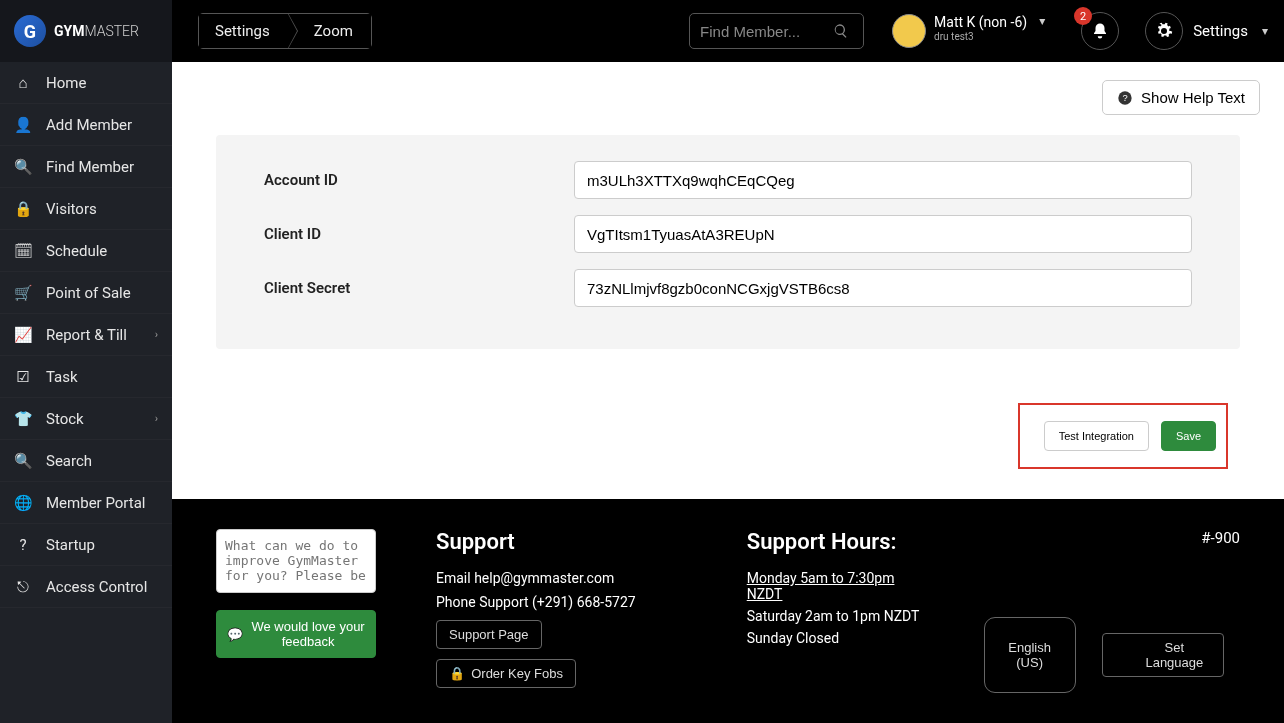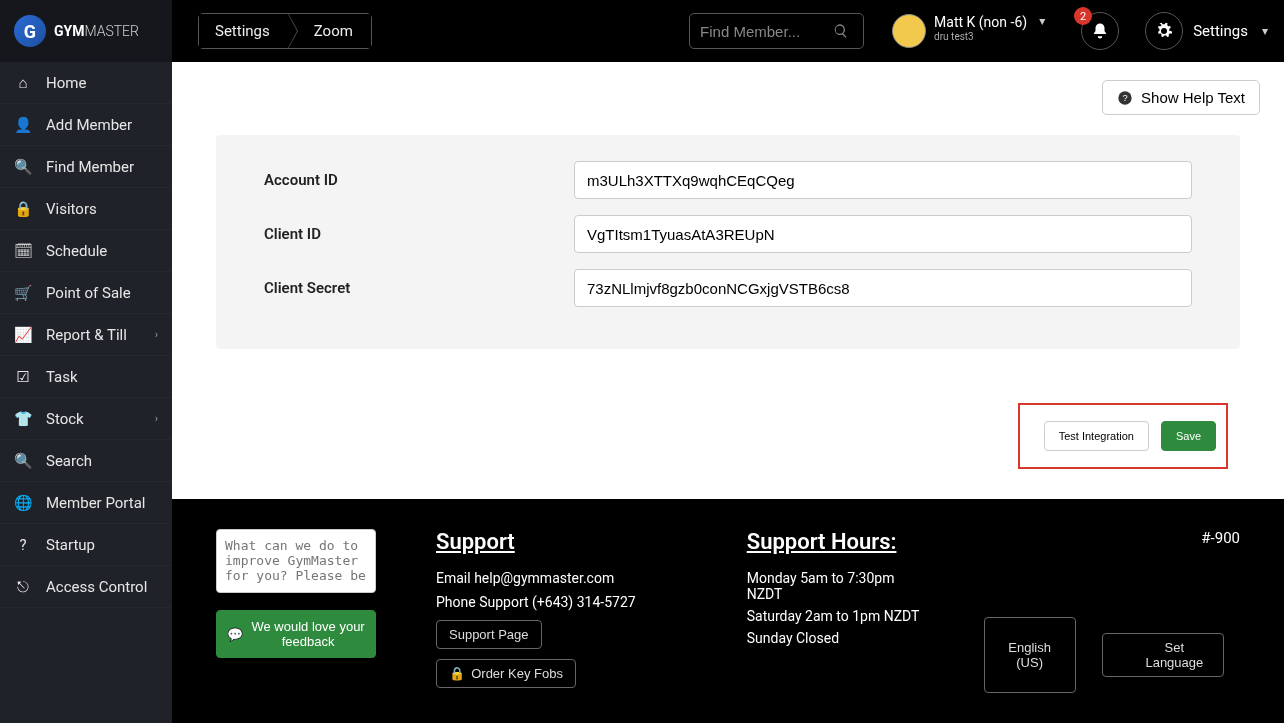--- a/index.html
+++ b/index.html
@@ -212,21 +212,21 @@
   .btn-green { background:#2e8b3d; color:#fff; border:1px solid #2e8b3d; }
 
   
   .footer {
     background:#000; color:#fff;
     padding: 30px 44px 40px;
     display:flex; gap:60px;
     font-size:14px;
     position:relative;
   }
-  .footer h3 { font-size:22px; font-weight:600; margin-bottom:16px;text-decoration:underline; }
+  .footer h3 { font-size:22px; font-weight:600; margin-bottom:16px; }
   .footer-col { }
   .feedback-area {
     width:160px;height:64px;
     border:1px solid #ccc;border-radius:4px;
     background:#fff; color:#999; font-size:13px;
     padding:8px; resize:none;
   }
   .feedback-btn {
     margin-top:14px;
     width:160px;
@@ -394,38 +394,38 @@
       <textarea class="feedback-area" placeholder="What can we do to improve GymMaster for you? Please be" style=""></textarea>
       <button class="feedback-btn">
         <span>💬</span>
         <span>We would love your feedback</span>
       </button>
     </div>
 
     <div class="footer-col">
       <h3>Support</h3>
       <div style="margin-bottom:8px;">Email help@gymmaster.com</div>
-      <div>Phone Support (+643) 314-5727</div>
+      <div>Phone Support (+291) 668-5727</div>
       <div>
         <button class="footer-btn">Support Page</button>
         <button class="footer-btn">
           <span>🔒</span>
           <span>Order Key Fobs</span>
         </button>
       </div>
     </div>
 
     <div class="footer-col">
       <h3>Support Hours:</h3>
-      <div style="margin-bottom:6px;">Monday 5am to 7:30pm NZDT</div>
+      <div style="margin-bottom:6px;text-decoration:underline;">Monday 5am to 7:30pm NZDT</div>
       <div style="margin-bottom:6px;">Saturday 2am to 1pm NZDT</div>
       <div>Sunday Closed</div>
     </div>
 
     <div class="footer-right">
       <div class="version">#-900</div>
       <div class="lang-row">
-        <button class="footer-btn" style="margin:0;">English (US)</button>
+        <button class="footer-btn" style="margin:0;border-radius:11px;">English (US)</button>
         <button class="footer-btn" style="margin:16px;padding-left:35px;">Set Language</button>
       </div>
     </div>
   </div>
 </div>
 
 </body></html>

